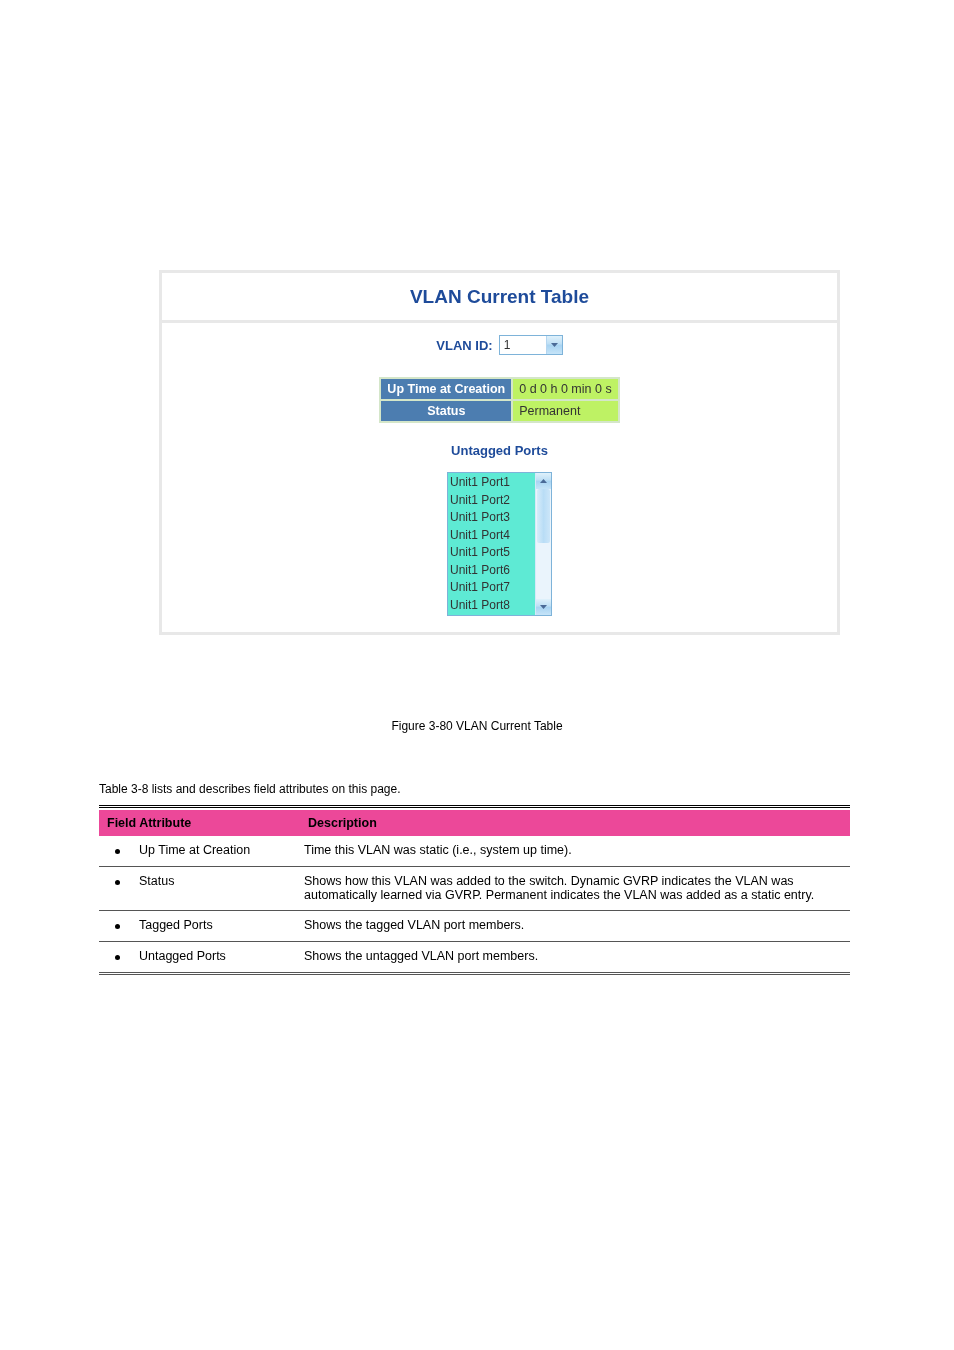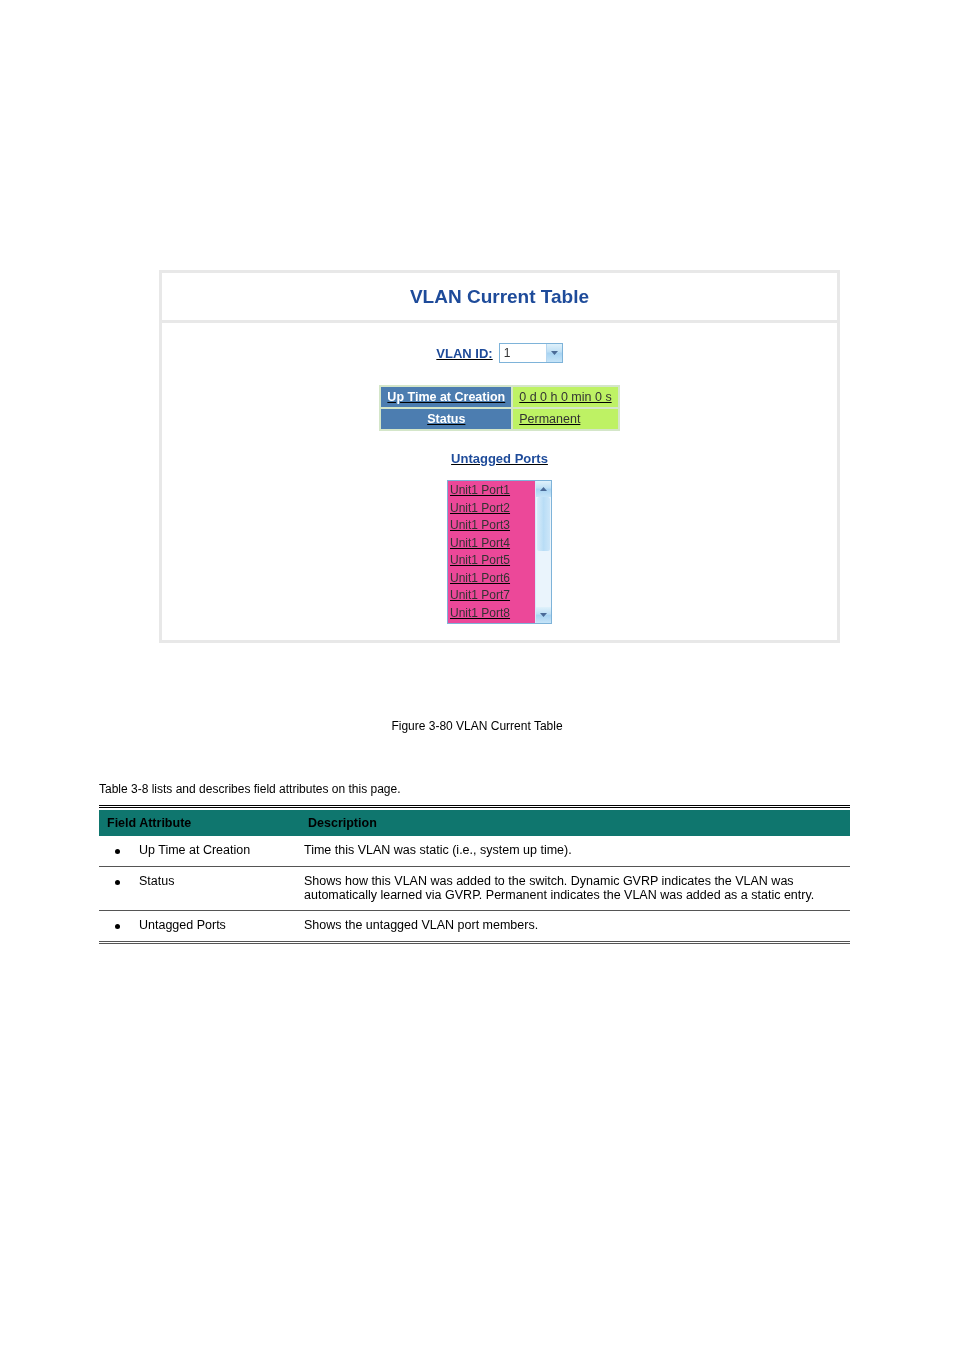--- a/index.html
+++ b/index.html
@@ -22,22 +22,21 @@
       text-align: center;
       padding: 13px 0 12px 0;
       border-bottom: 3px solid #e8e8e8;
     }
     .panel-title {
       color: #1e4b9a;
       font-weight: bold;
       font-size: 19px;
     }
     .panel-body {
-      padding: 20px 0 16px 0;
-      text-decoration: underline;
+      padding: 12px 0 16px 0;
     }
     .vlan-row {
       display: flex;
       align-items: center;
       justify-content: center;
       gap: 6px;
       margin-bottom: 22px;
     }
     .vlan-label {
       color: #1e4b9a;
@@ -106,21 +105,21 @@
     .listbox-wrap {
       display: flex;
       justify-content: center;
     }
     .listbox {
       border: 1px solid #7eb3d9;
       width: 105px;
       height: 144px;
       position: relative;
       display: flex;
-      background: #ec4899;
+      background: #5eead4;
     }
     .listbox-items {
       flex: 1;
       padding: 1px 2px;
       overflow: hidden;
     }
     .listbox-items div {
       font-family: Verdana, Arial, sans-serif;
       font-size: 12px;
       color: #333;
@@ -165,21 +164,21 @@
       border-collapse: collapse;
       font-family: Verdana, Arial, sans-serif;
       font-size: 12.5px;
     }
     .attr-hr-top td {
       border-top: 3px double #000;
       height: 3px;
       padding: 0;
     }
     .attr-header td {
-      background: #0f766e;
+      background: #ec4899;
       padding: 6px 8px;
       font-weight: bold;
     }
     .attr-row td {
       border-bottom: 1px solid #555;
       padding: 7px 4px 8px 4px;
       vertical-align: top;
     }
     .attr-row .bullet {
       width: 36px;
@@ -304,19 +303,24 @@
   <tr class="attr-row">
     <td class="bullet"><span class="bullet-dot"></span></td>
     <td class="label">Up Time at Creation</td>
     <td class="desc">Time this VLAN was static (i.e., system up time).</td>
   </tr>
   <tr class="attr-row">
     <td class="bullet"><span class="bullet-dot"></span></td>
     <td class="label">Status</td>
     <td class="desc">Shows how this VLAN was added to the switch. Dynamic GVRP indicates the VLAN was automatically learned via GVRP. Permanent indicates the VLAN was added as a static entry.</td>
   </tr>
+  <tr class="attr-row">
+    <td class="bullet"><span class="bullet-dot"></span></td>
+    <td class="label">Tagged Ports</td>
+    <td class="desc">Shows the tagged VLAN port members.</td>
+  </tr>
   <tr class="attr-row last">
     <td class="bullet"><span class="bullet-dot"></span></td>
     <td class="label">Untagged Ports</td>
     <td class="desc">Shows the untagged VLAN port members.</td>
   </tr>
 </tbody>
   </table>
 
 </body></html>

